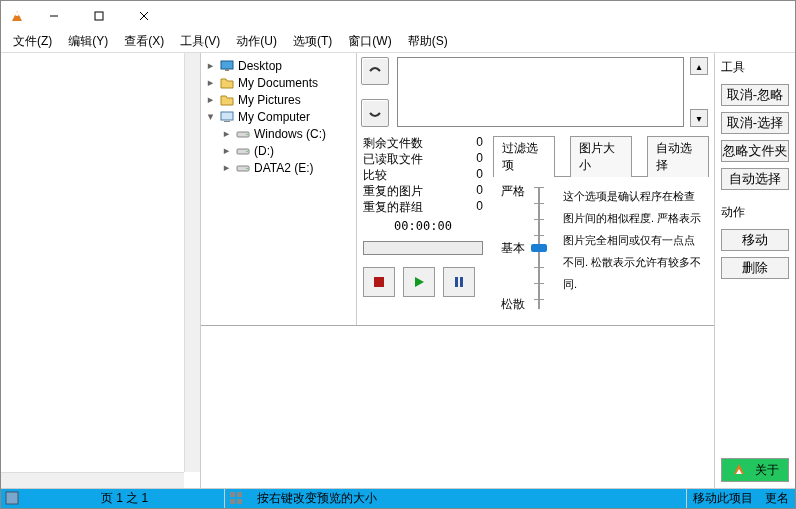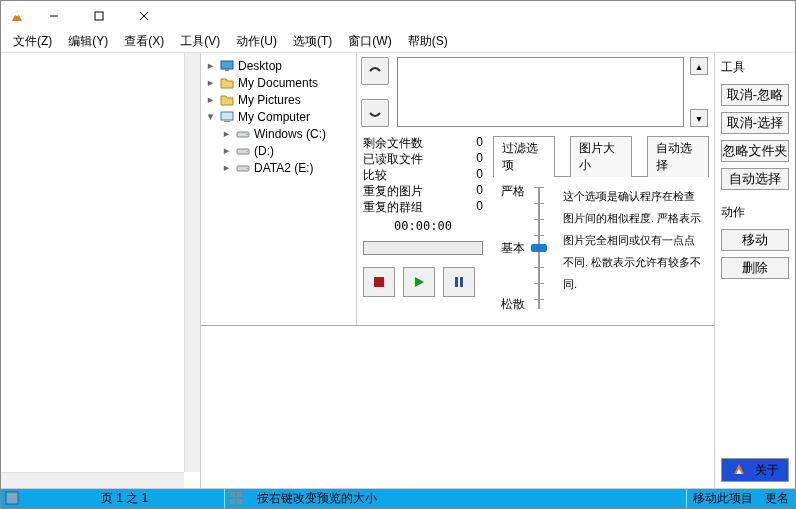--- a/index.html
+++ b/index.html
@@ -46,21 +46,21 @@
 .tabbody { display: flex; padding: 6px 4px; gap: 6px; }
 .sliderlabels { display: flex; flex-direction: column; justify-content: space-between; height: 130px; text-align: right; width: 28px; }
 .slider { width: 24px; height: 130px; position: relative; }
 .slider .track { position: absolute; left: 7px; top: 4px; width: 2px; height: 122px; background: #999; }
 .slider .tick { position: absolute; left: 3px; width: 10px; height: 1px; background: #999; }
 .slider .thumb { position: absolute; left: 0; width: 16px; height: 8px; background: #1a7fd4; border-radius: 2px; }
 .desc { flex: 1; font-size: 11px; line-height: 22px; padding: 2px; }
 .rightpane { width: 80px; padding: 6px 6px; display: flex; flex-direction: column; gap: 6px; }
 .rightpane .groupheader { font-size: 12px; margin-bottom: 2px; }
 .rbtn { height: 22px; background: #f3f3f3; border: 1px solid #999; display: flex; align-items: center; justify-content: center; font-size: 13px; }
-.aboutbtn { display: flex; align-items: center; justify-content: center; gap: 8px; height: 24px; background: #1d4ed8; border: 1px solid #999; margin-top: 2px; }
+.aboutbtn { display: flex; align-items: center; justify-content: center; gap: 8px; height: 24px; background: #22c55e; border: 1px solid #999; margin-top: 2px; }
 .bottompanel { flex: 1; border-top: 1px solid #aaa; background: #fff; margin: 0; min-height: 150px; }
 .statusbar { height: 20px; display: flex; align-items: center; border-top: 1px solid #ccc; background: #0ea5e9; font-size: 12px; }
 .statusbar .cell { padding: 0 8px; border-right: 1px solid #ccc; height: 100%; display: flex; align-items: center; }
 .statusbar .pgcell { width: 200px; justify-content: center; }
 .statusbar .msgcell { flex: 1; }
 .statusbar .rcell { border-right: none; padding: 0 6px; }
 .sb-icon { width: 16px; height: 16px; margin: 0 4px; }
 </style>
 </head>
 <body>

